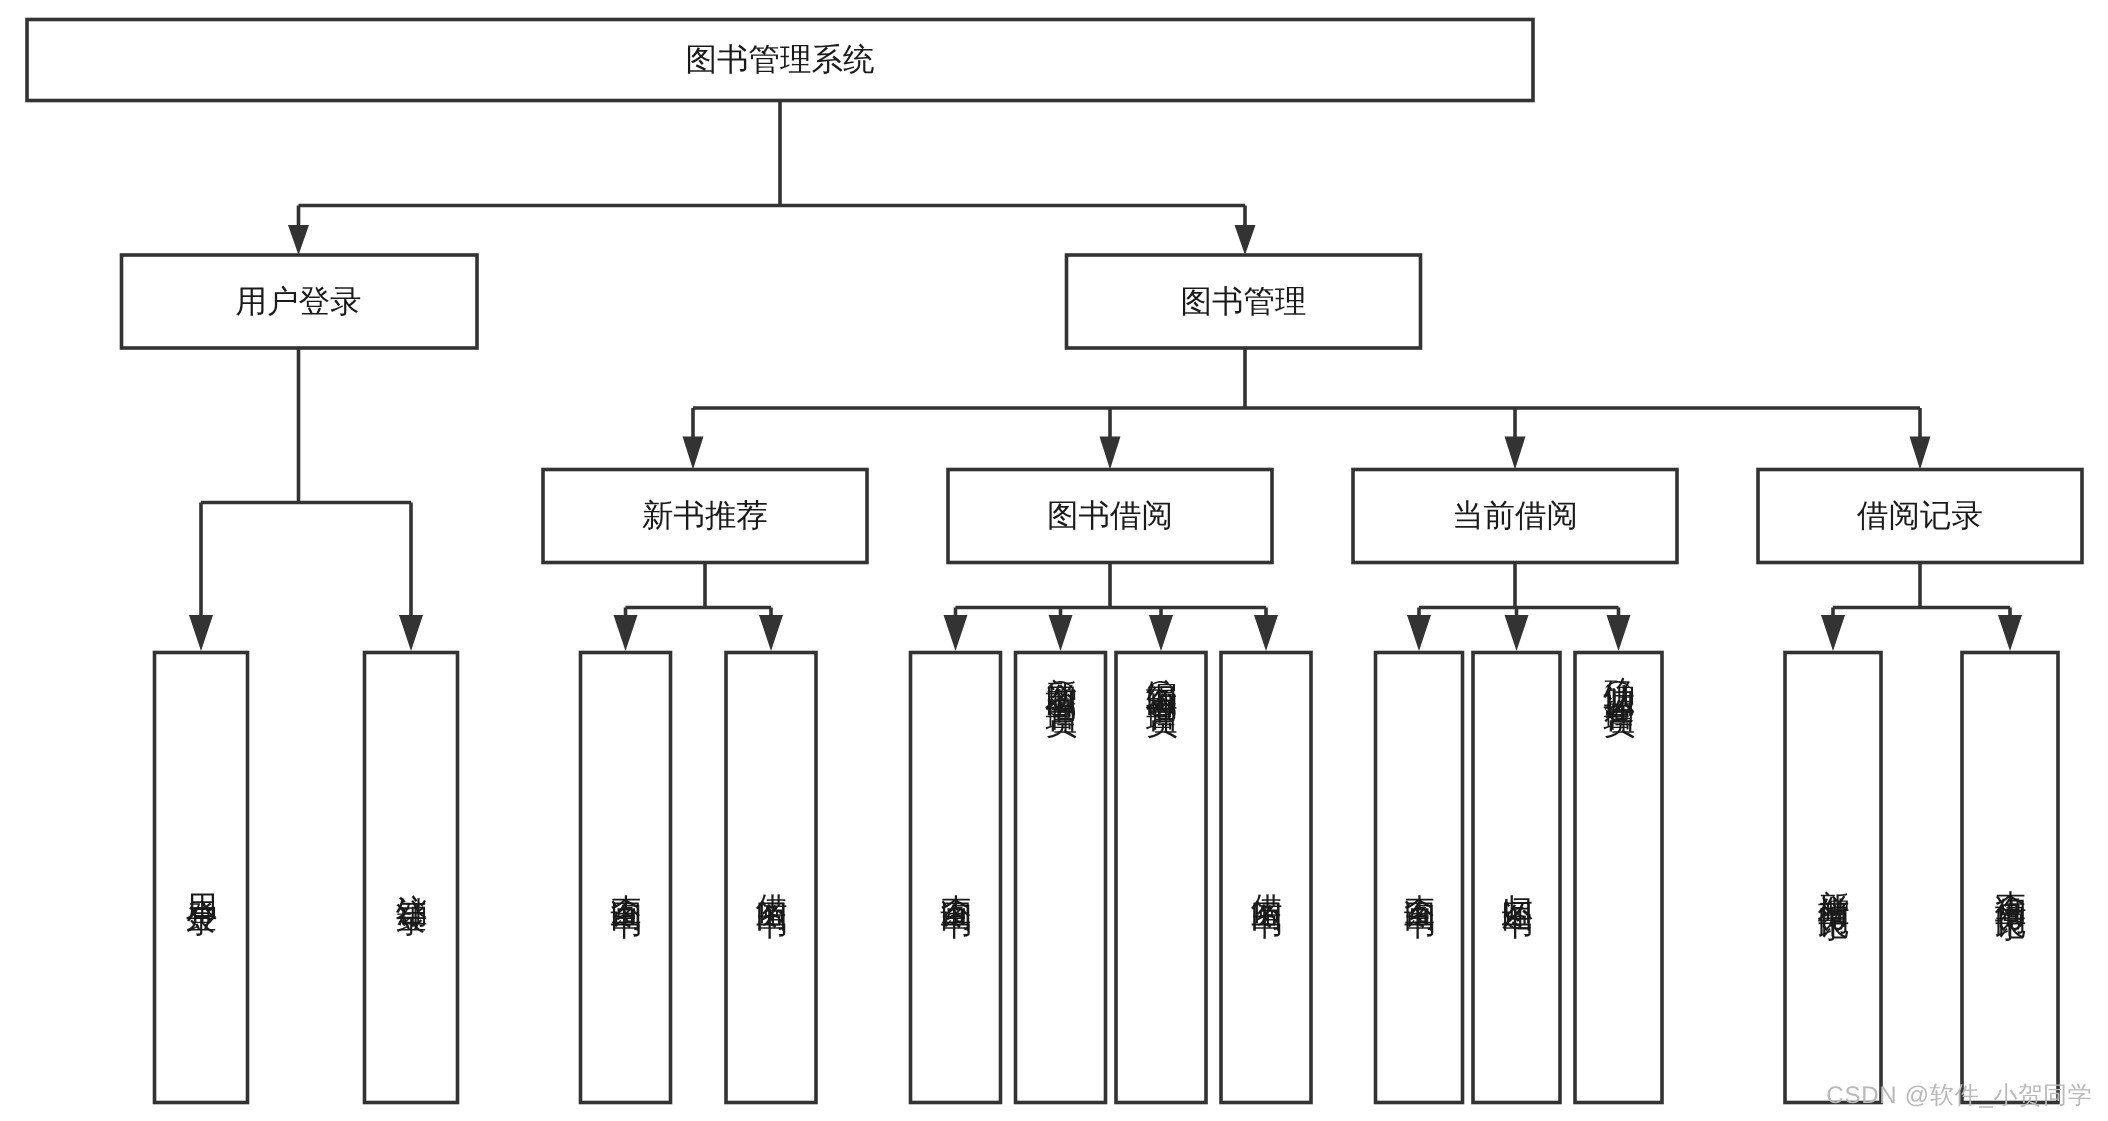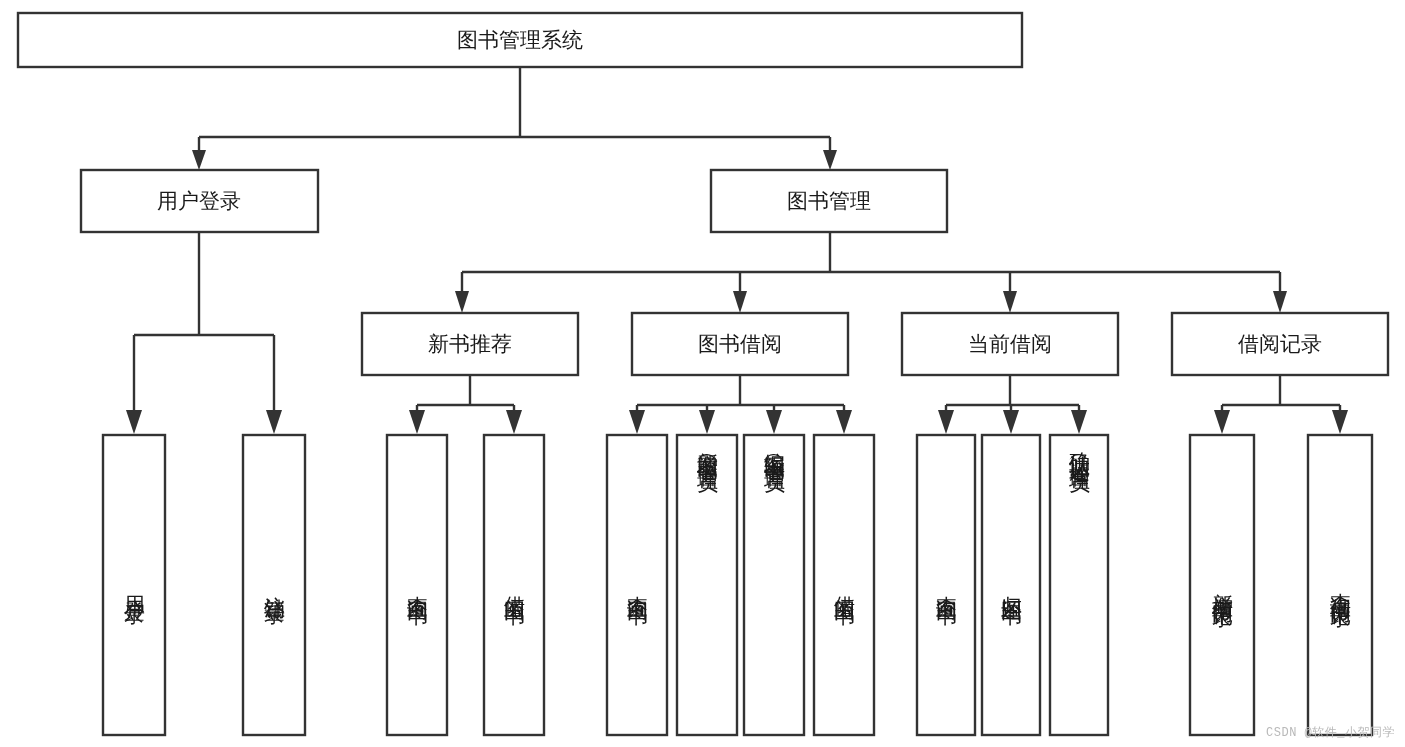--- a/index.html
+++ b/index.html
@@ -45,22 +45,22 @@
     font-family: "DejaVu Sans", "Liberation Sans", sans-serif;
     font-size: 21px;
     fill: #1a1a1a;
     text-anchor: middle;
     dominant-baseline: middle;
   }
   .watermark {
     position: absolute;
     right: 10px;
     bottom: 6px;
-    font-family: Liberation Mono, monospace;
-    font-size: 12px;
+    font-family: Liberation Sans, sans-serif;
+    font-size: 16px;
     color: #b9b9b9;
     letter-spacing: 0.5px;
     user-select: none;
     pointer-events: none;
     white-space: nowrap;
   }
   .vlabel-wrap {
     position: absolute;
     display: flex;
     align-items: center;

